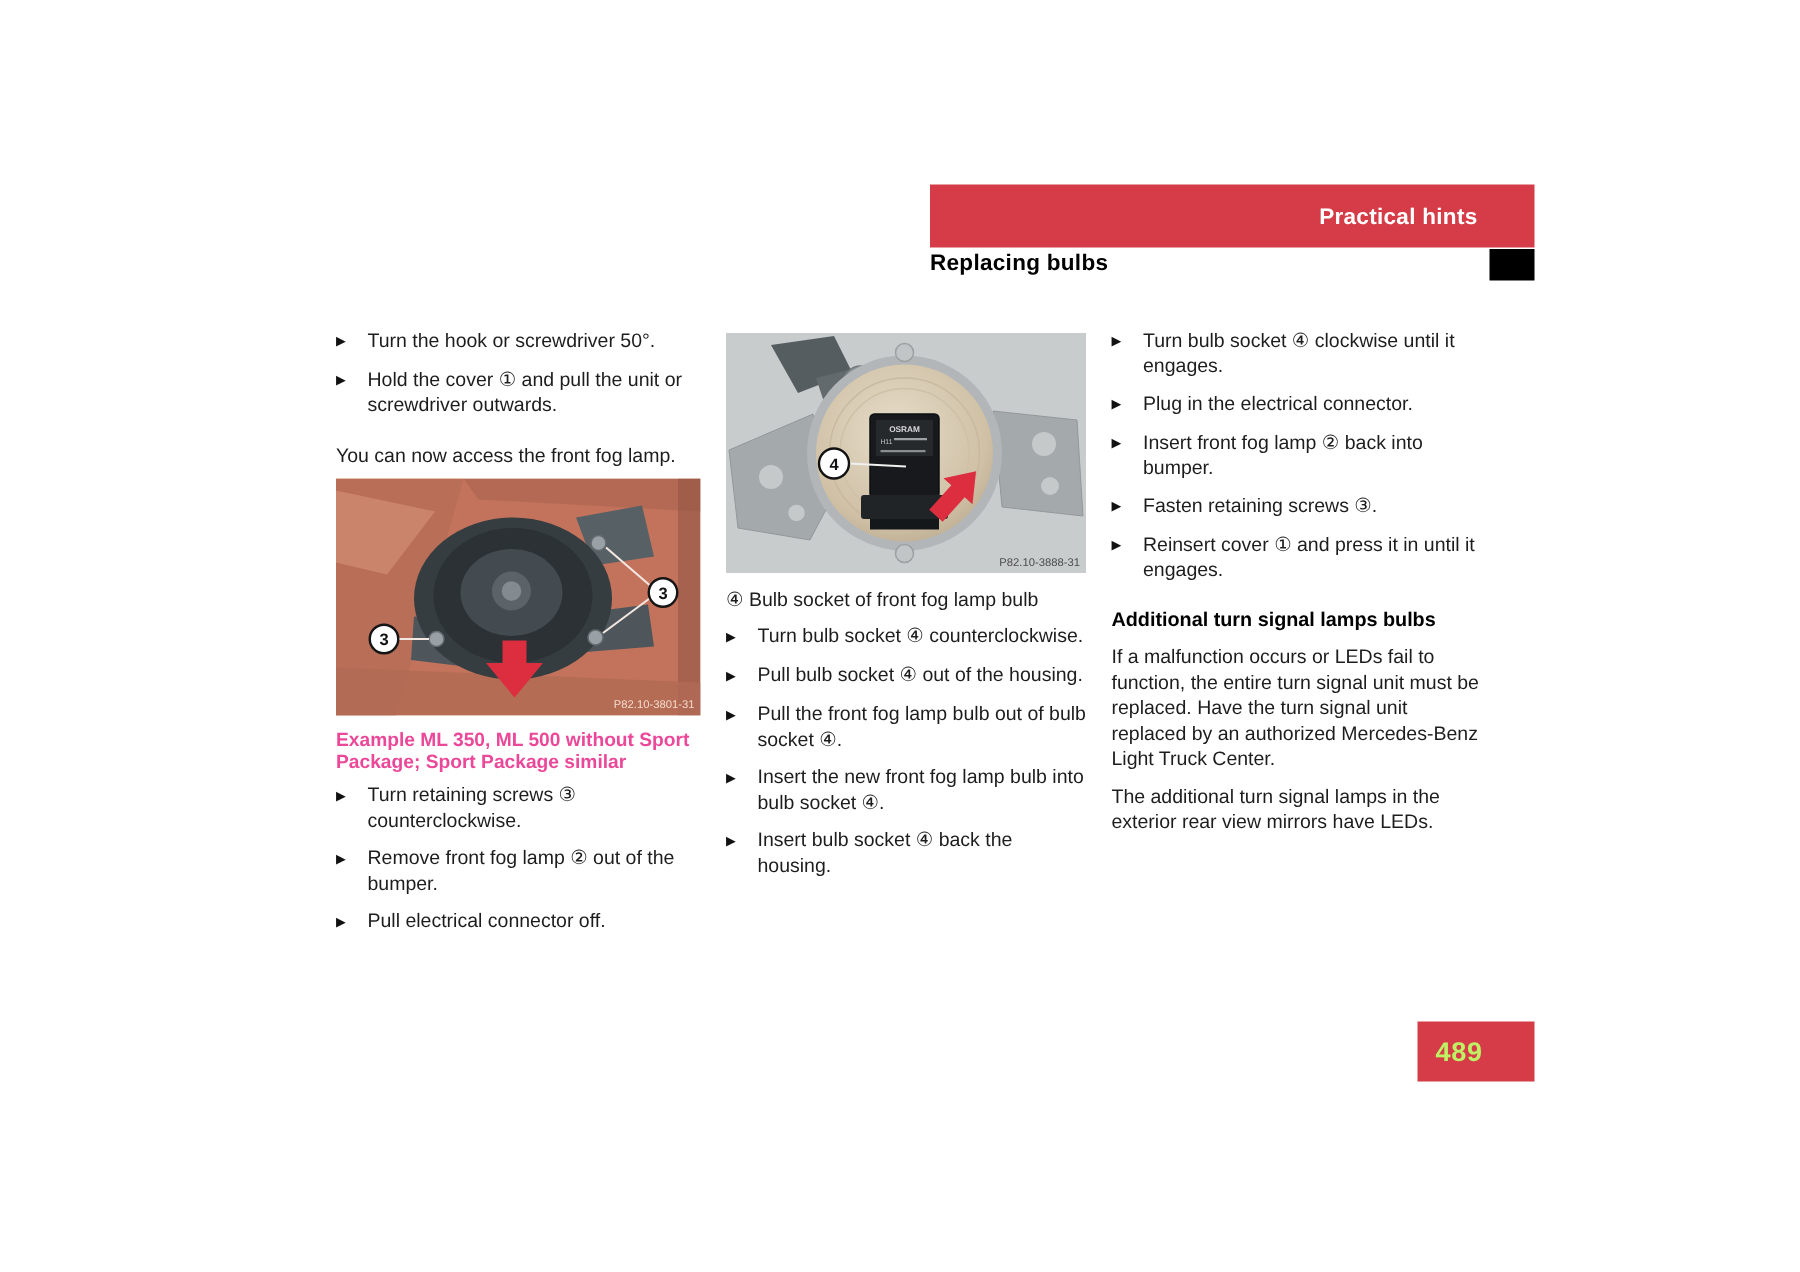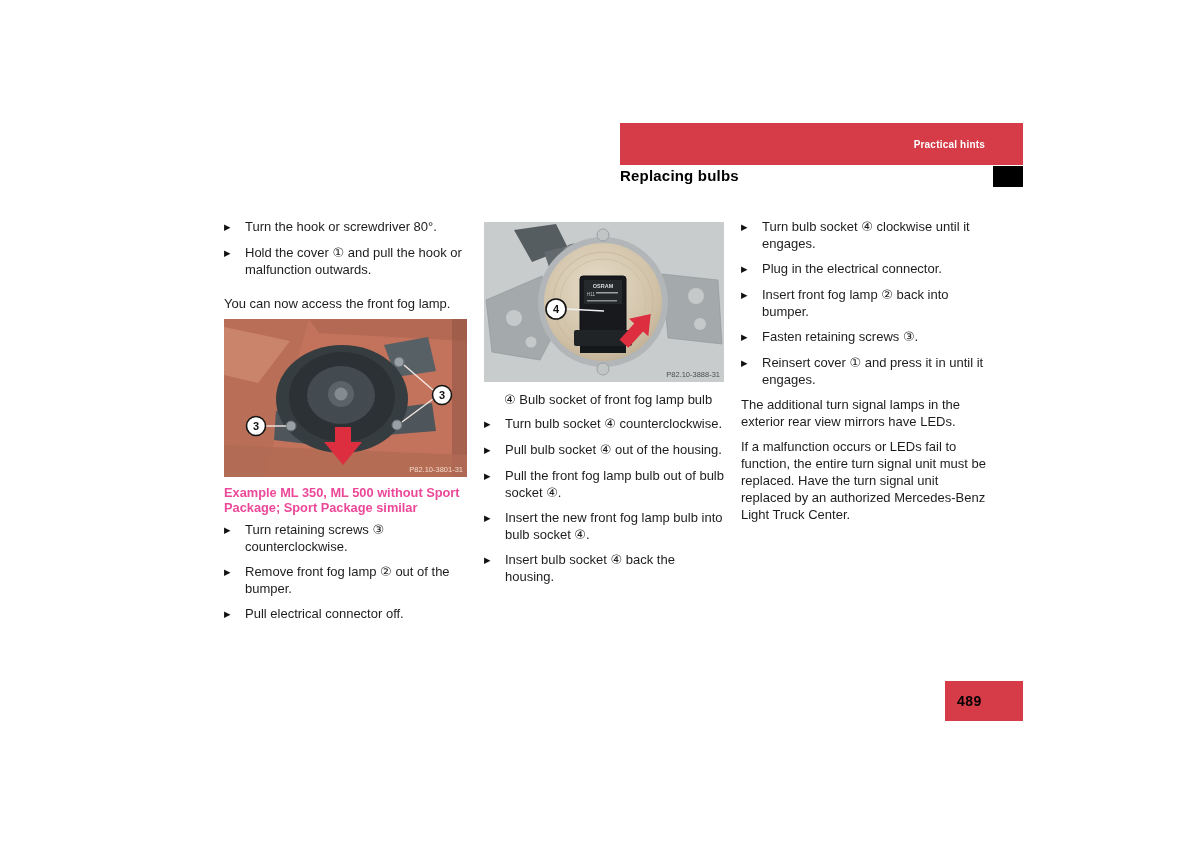--- a/index.html
+++ b/index.html
@@ -9,21 +9,21 @@
     color:#1d1d1d;
   }
   .page{position:relative;width:1200px;height:848px;background:#fff;}
 
   
   .banner{
     position:absolute;left:620px;top:123px;width:403px;height:42px;
     background:#d53c48;display:flex;align-items:center;justify-content:flex-end;
     padding-right:38px;box-sizing:border-box;
   }
-  .banner .banner-title{color:#ffffff;font-weight:bold;font-size:10px;letter-spacing:.2px;}
+  .banner .banner-title{color:#ffffff;font-weight:bold;font-size:15px;letter-spacing:.2px;}
   .subtitle-row{
     position:absolute;left:620px;top:167px;width:364px;height:21px;
     text-align:left;
   }
   .subtitle-row .subtitle{color:#000;font-weight:bold;font-size:15px;letter-spacing:.2px;}
   .chapter-tab{position:absolute;left:993px;top:166px;width:30px;height:21px;background:#000;}
 
   
   .col{position:absolute;font-size:13px;line-height:17px;}
   .col-left{left:224px;top:218px;width:243px;}
@@ -31,29 +31,29 @@
   .col-right{left:741px;top:218px;width:247px;}
 
   .bullet{display:flex;margin:0 0 8px 0;}
   .bullet .bm{flex:0 0 21px;font-size:8.5px;line-height:17px;padding-top:1px;color:#111;}
   .bullet .bt{flex:1;}
 
   .para{margin:17px 0 0 0;}
   .figure{display:block;margin:7px 0 0 0;}
   .caption{font-weight:bold;font-size:12.8px;line-height:14.5px;margin-top:9px;color:#ec4899;}
   .legend{margin-top:9px;}
-  .legend.mid{margin-top:9px;margin-bottom:7px;margin-left:20px;}
+  .legend.mid{margin-top:9px;margin-bottom:7px;}
   .bullets-after-legend{margin-top:6px;}
   .section-heading{font-weight:bold;font-size:13.2px;margin-top:16px;color:#000;}
   .rpara{margin-top:8px;}
 
   
   .pagenum{
     position:absolute;left:945px;top:681px;width:78px;height:40px;
-    background:#d53c48;color:#000000;font-weight:bold;font-size:14px;
+    background:#d53c48;color:#bef264;font-weight:bold;font-size:18px;
     display:flex;align-items:center;padding-left:12px;box-sizing:border-box;
     letter-spacing:.5px;
   }
   svg{display:block;}
 </style>
 </head>
 <body>
 
 <div class="page">
 
@@ -61,25 +61,25 @@
     <span class="banner-title">Practical hints</span>
   </div>
   <div class="subtitle-row">
     <span class="subtitle">Replacing bulbs</span>
   </div>
   <div class="chapter-tab"></div>
 
   <div class="col col-left">
     <div class="bullet">
       <span class="bm">▶</span>
-      <span class="bt">Turn the hook or screwdriver 80°.</span>
-    </div>
-    <div class="bullet">
-      <span class="bm">▶</span>
-      <span class="bt">Hold the cover ① and pull the hook or malfunction outwards.</span>
+      <span class="bt">Turn the hook or screwdriver 50°.</span>
+    </div>
+    <div class="bullet">
+      <span class="bm">▶</span>
+      <span class="bt">Hold the cover ① and pull the unit or screwdriver outwards.</span>
     </div>
     <div class="para">You can now access the front fog lamp.</div>
 
     <svg class="figure" width="243" height="158" viewBox="0 0 243 158">
       <rect width="243" height="158" fill="#c3735c"></rect>
       <polygon points="0,0 85,0 40,158 0,158" fill="#b96e57"></polygon>
       <polygon points="0,8 66,22 34,64 0,56" fill="#d08a72" opacity="0.8"></polygon>
       <polygon points="85,0 243,0 243,22 95,14" fill="#ad6550" opacity="0.7"></polygon>
       <rect x="228" y="0" width="15" height="158" fill="#8c5242" opacity="0.5"></rect>
       <polygon points="0,126 243,136 243,158 0,158" fill="#b06a54" opacity="0.8"></polygon>
@@ -228,21 +228,22 @@
     </div>
     <div class="bullet">
       <span class="bm">▶</span>
       <span class="bt">Fasten retaining screws ③.</span>
     </div>
     <div class="bullet">
       <span class="bm">▶</span>
       <span class="bt">Reinsert cover ① and press it in until it engages.</span>
     </div>
 
+    <div class="section-heading">Additional turn signal lamps bulbs</div>
+    <div class="rpara">If a malfunction occurs or LEDs fail to function, the entire turn signal unit must be replaced. Have the turn signal unit replaced by an authorized Mercedes-Benz Light Truck Center.</div>
     <div class="rpara">The additional turn signal lamps in the exterior rear view mirrors have LEDs.</div>
-    <div class="rpara">If a malfunction occurs or LEDs fail to function, the entire turn signal unit must be replaced. Have the turn signal unit replaced by an authorized Mercedes-Benz Light Truck Center.</div>
   </div>
 
   <div class="pagenum">
     <span>489</span>
   </div>
 
 </div>
 
 </body></html>

